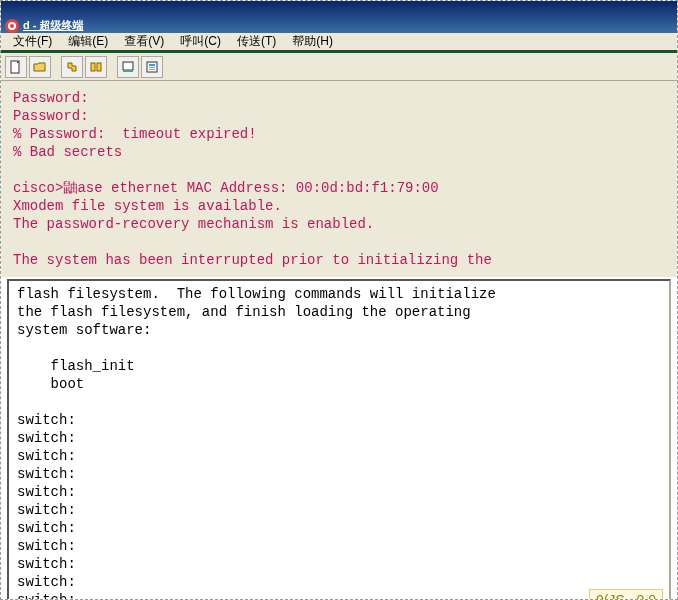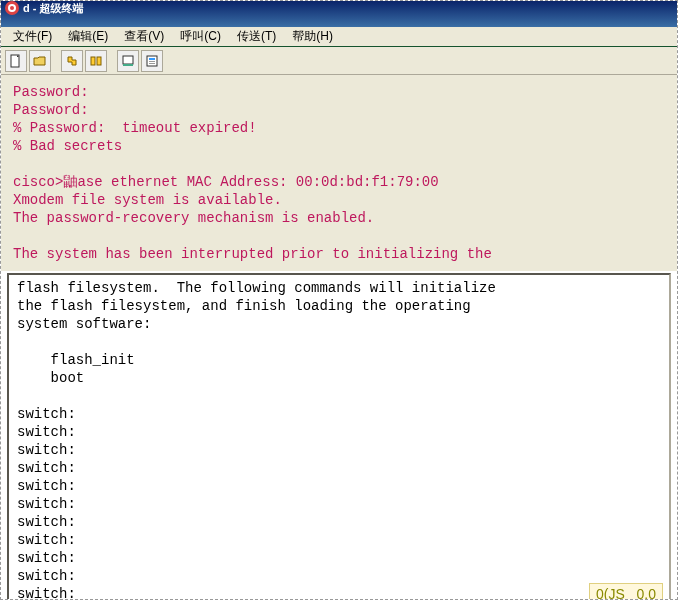--- a/index.html
+++ b/index.html
@@ -1,21 +1,21 @@
 <!DOCTYPE html>
 <html><head>
 <meta charset="utf-8">
 <style>
 * { margin: 0; padding: 0; box-sizing: border-box; }
 body { font-family: Tahoma, Arial, sans-serif; font-size: 11px; background: #fff; width: 678px; height: 600px; overflow: hidden; border: 1px dashed #999; }
-.titlebar { background: linear-gradient(to bottom, #0a246a, #3a6ea5); color: #fff; height: 26px; display: flex; align-items: flex-start; padding: 0 4px; }
+.titlebar { background: linear-gradient(to bottom, #0a246a, #3a6ea5); color: #fff; height: 32px; display: flex; align-items: flex-end; padding: 0 4px; text-decoration: underline; }
 .titlebar-icon { width: 14px; height: 14px; background: #d44; border-radius: 50%; margin-right: 4px; display: flex; align-items: center; justify-content: center; }
 .titlebar-icon svg { width: 10px; height: 10px; }
 .titlebar-text { font-size: 11px; font-weight: bold; }
-.menubar { background: #ece9d8; height: 20px; display: flex; align-items: center; padding: 0 4px; border-bottom: 1px solid #14532d; }
+.menubar { background: #ece9d8; height: 20px; display: flex; align-items: center; padding: 0 4px; border-bottom: 3px solid #14532d; }
 .menu-item { padding: 2px 8px; cursor: default; font-size: 12px; }
 .toolbar { background: #ece9d8; height: 28px; display: flex; align-items: center; padding: 2px 4px; border-bottom: 1px solid #aca899; gap: 2px; }
 .tb-btn { width: 22px; height: 22px; border: 1px solid #aca899; background: #f0f0f0; display: flex; align-items: center; justify-content: center; cursor: pointer; }
 .tb-sep { width: 6px; }
 .content-top { background: #ece9d8; padding: 8px 12px; font-family: "Fixedsys","Courier New",monospace; font-size: 14px; line-height: 18px; color: #be185d; white-space: pre; }
 .content-main { background: #fff; border: 2px inset #aca899; margin: 2px 6px; height: 354px; overflow: auto; padding: 4px 8px; font-family: "Fixedsys","Courier New",monospace; font-size: 14px; line-height: 18px; white-space: pre; position: relative; }
 .badge { position: absolute; right: 6px; bottom: 20px; background: #fff8dc; border: 1px solid #e0d080; color: #8a8a00; font-size: 14px; padding: 1px 6px; font-family: Tahoma,Arial,sans-serif; }
 </style>
 </head>
 <body>

